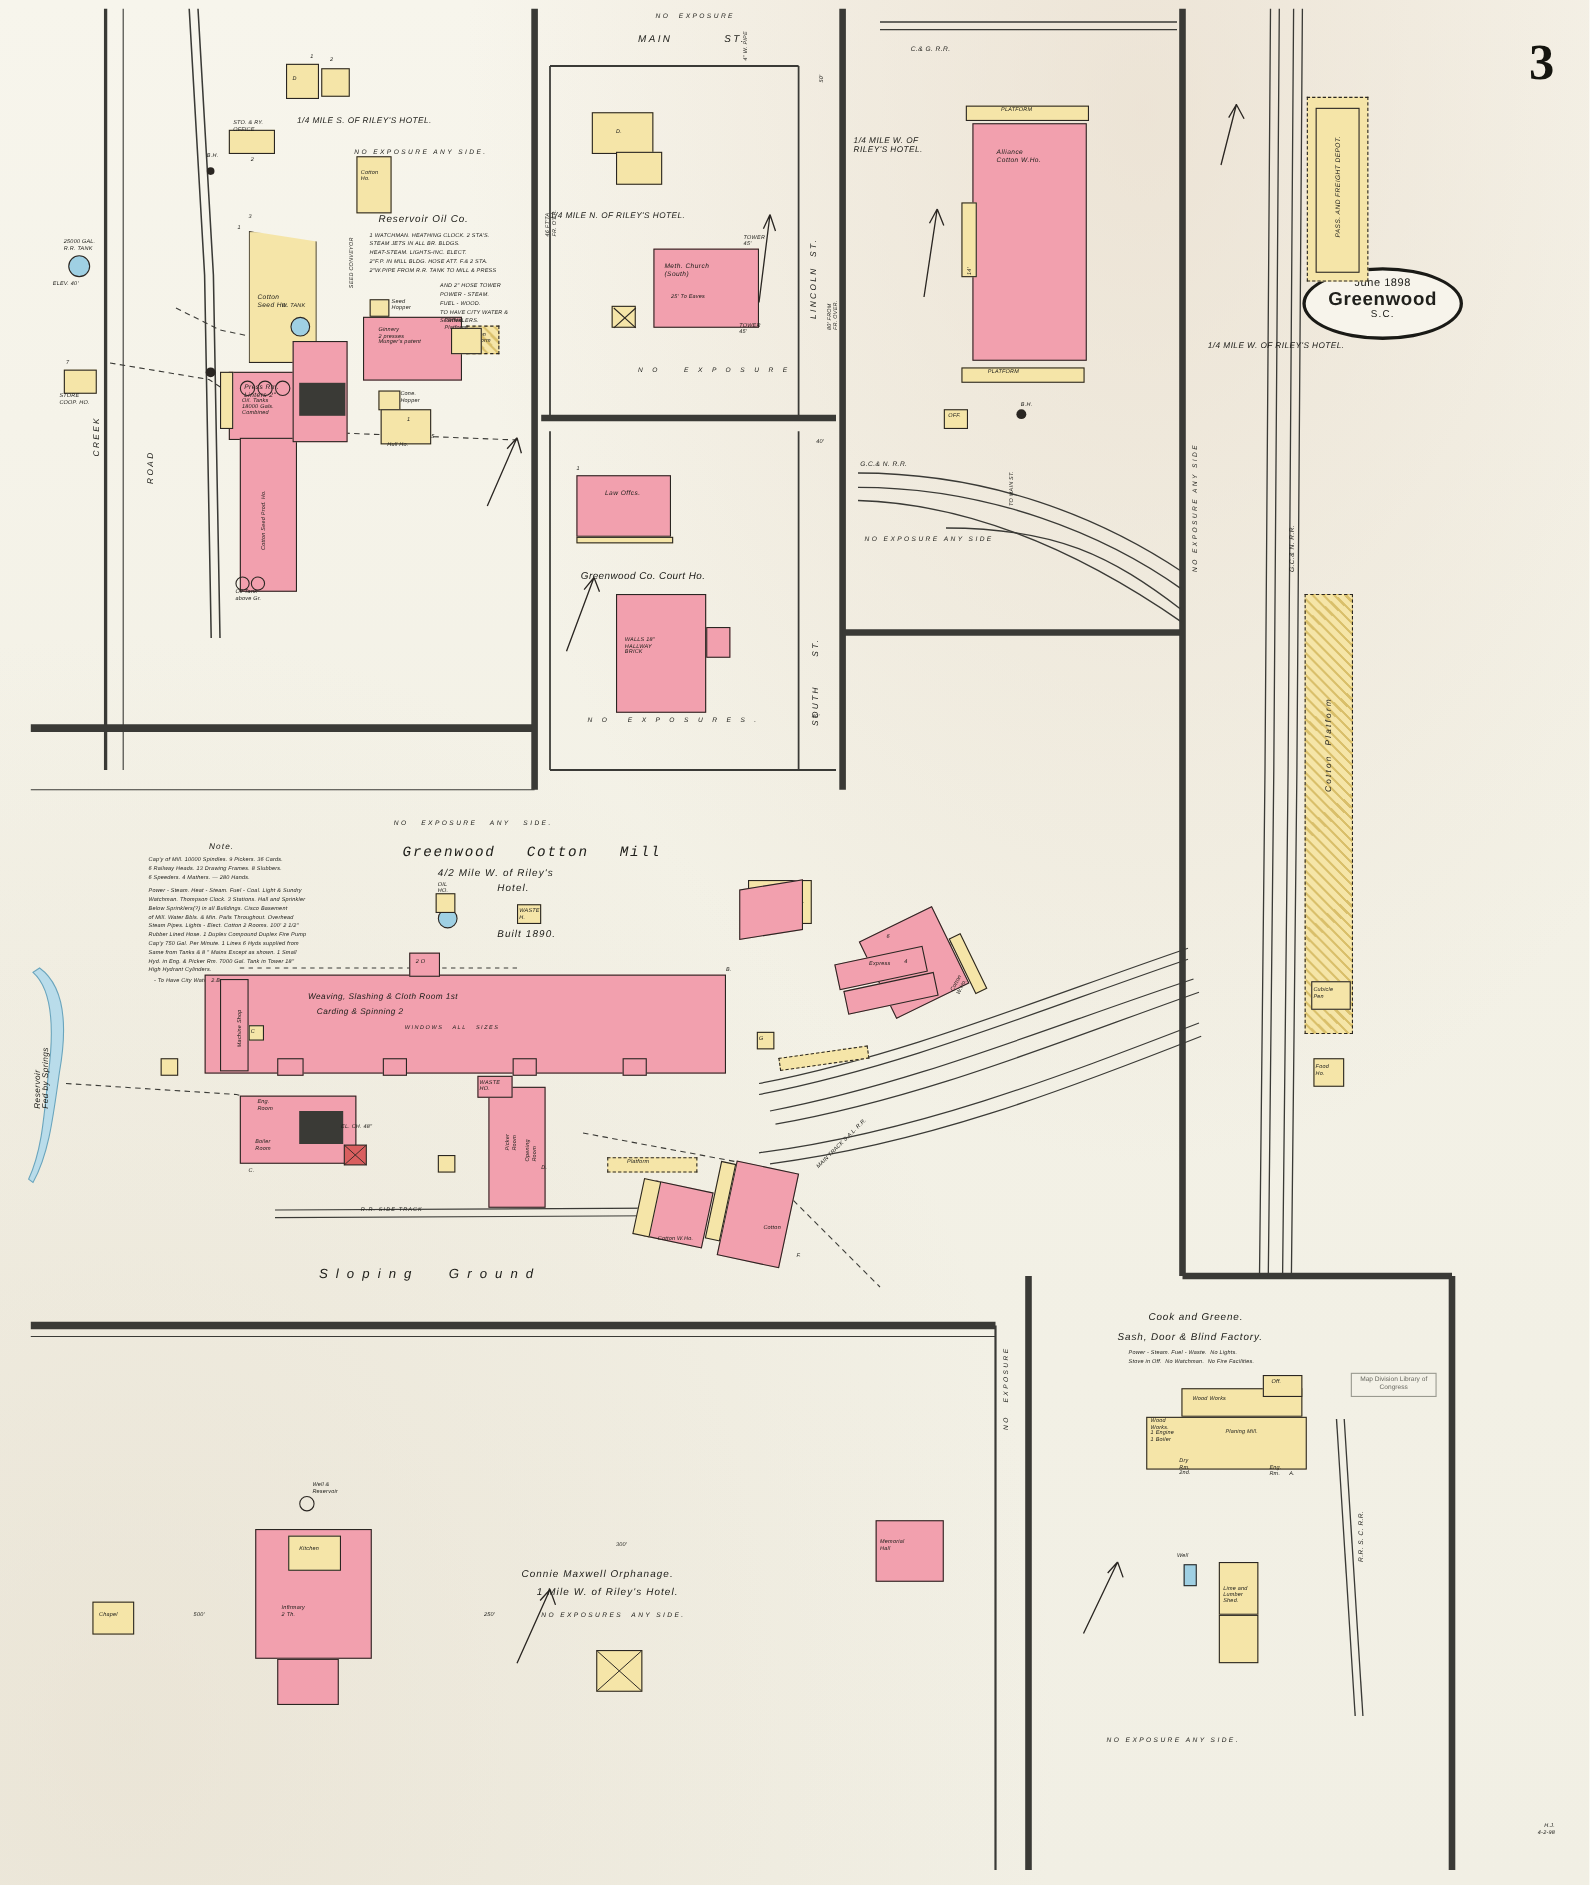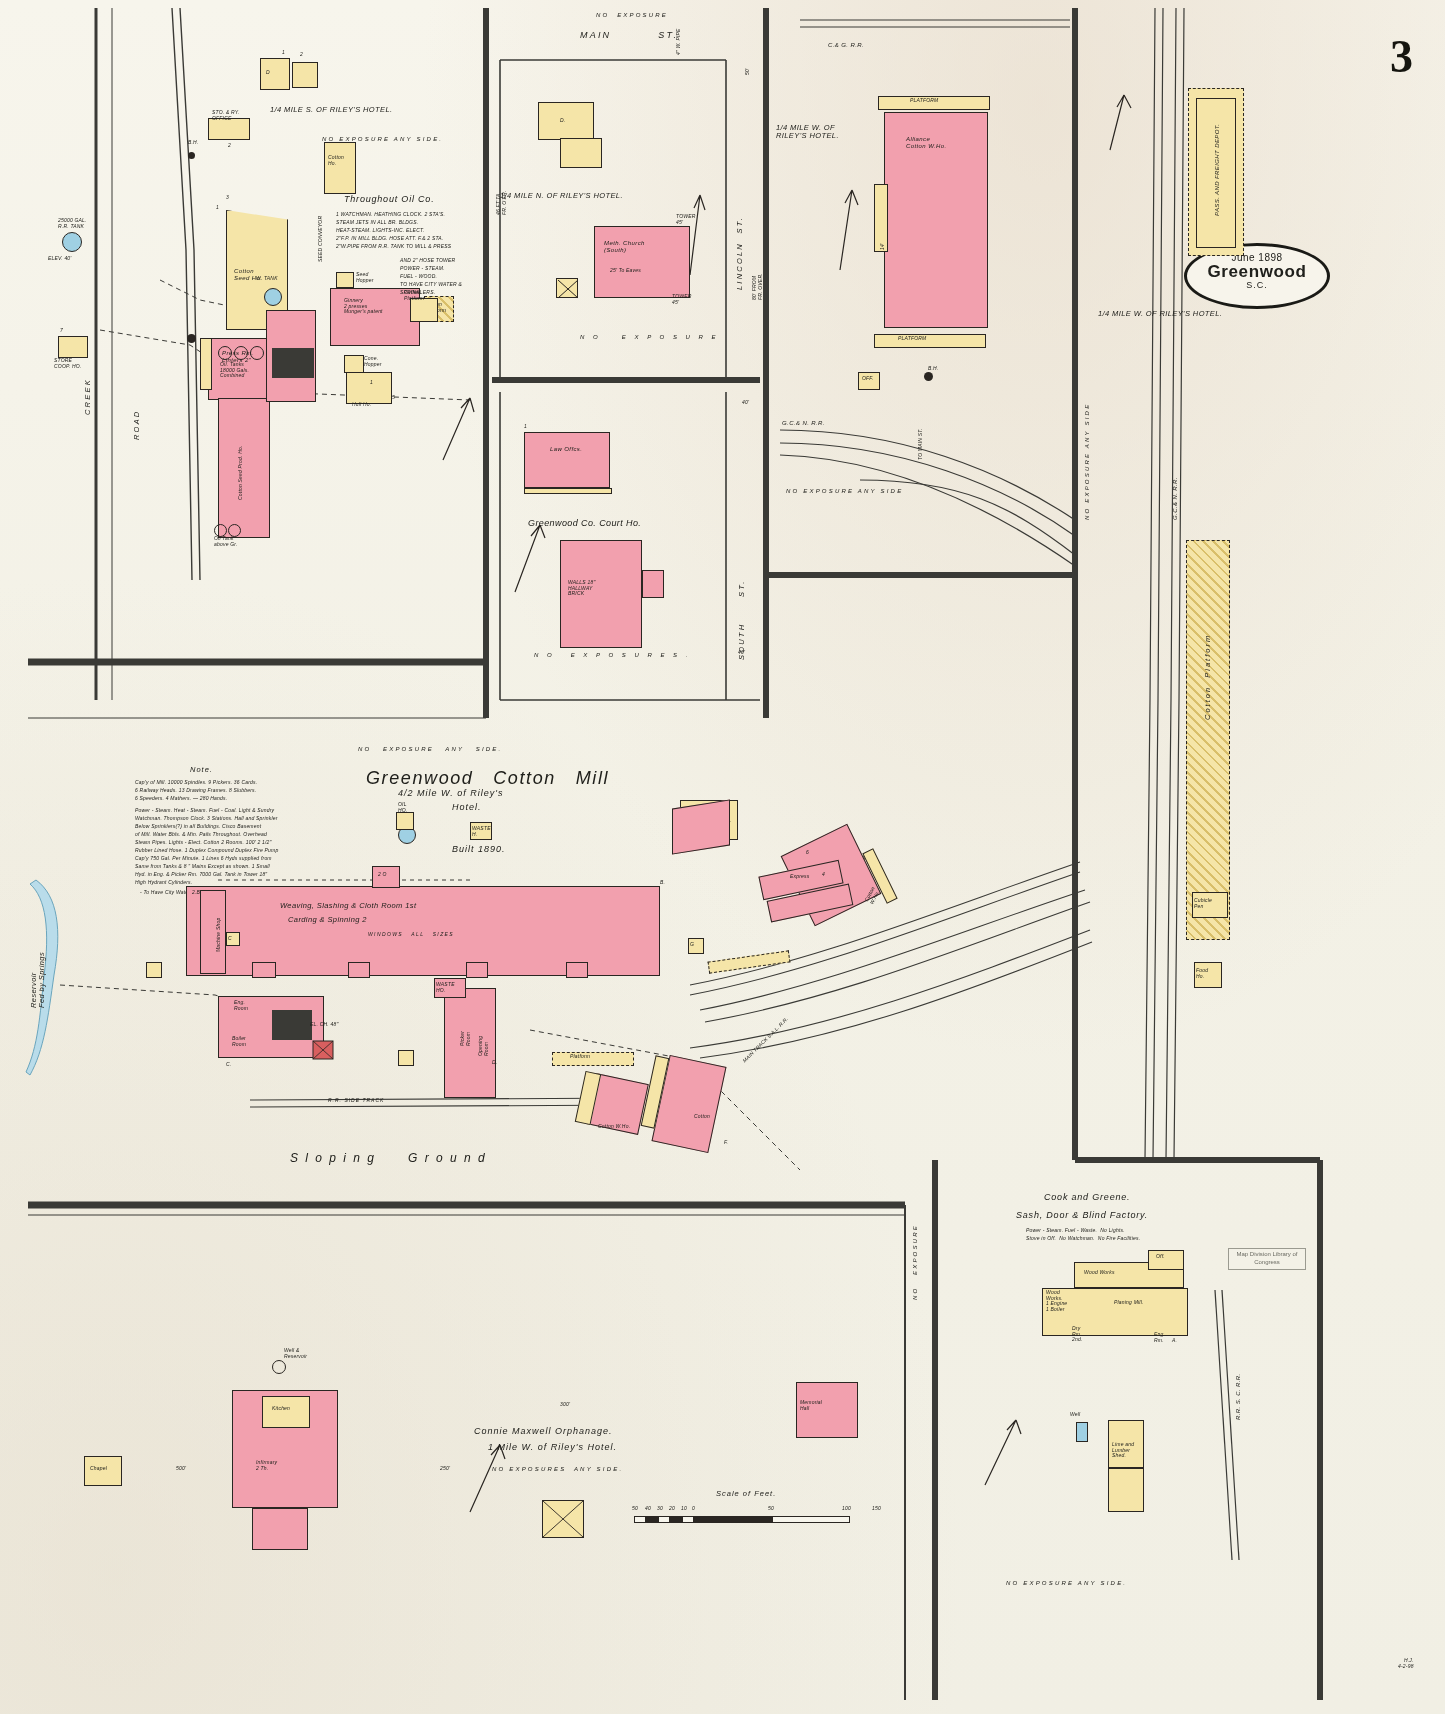--- a/index.html
+++ b/index.html
@@ -19,21 +19,21 @@
     pointer-events:none;
   }
   .lbl{position:absolute;white-space:pre;color:#20201c;
        font-family:"Liberation Sans",sans-serif;font-style:italic;
        letter-spacing:.4px;line-height:1.12;}
   .tiny{font-size:5px;letter-spacing:.2px;}
   .xsm{font-size:6px;}
   .sm{font-size:7.5px;}
   .md{font-size:9px;}
   .lg{font-size:12px;}
-  .hdg{font-size:18px;letter-spacing:1.6px;}
+  .hdg{font-size:13px;letter-spacing:1.6px;font-family:Liberation Mono, monospace;}
   .sp{letter-spacing:2.2px;}
   .sp3{letter-spacing:3.5px;}
   .rot90{transform:rotate(-90deg);transform-origin:0 0;}
   .rot-45{transform:rotate(-45deg);transform-origin:0 0;}
   .rot-60{transform:rotate(-62deg);transform-origin:0 0;}
   .bldg-pink{position:absolute;background:#f2a0ae;border:1.4px solid #2a2622;box-sizing:border-box;}
   .bldg-yel{position:absolute;background:#f5e5a8;border:1.2px solid #2a2622;box-sizing:border-box;}
   .bldg-yel-d{position:absolute;background:#f5e5a8;border:1.2px dashed #2a2622;box-sizing:border-box;}
   .hair{position:absolute;background:#2a2622;}
   .title-ellipse{
@@ -248,21 +248,21 @@
 Hopper</div>
   <div class="bldg-yel" style="left:336px;top:272px;width:18px;height:16px;"></div>
   <div class="lbl tiny" style="left:356px;top:272px;">Seed
 Hopper</div>
 
   <div class="bldg-yel" style="left:346px;top:372px;width:46px;height:32px;"></div>
   <div class="lbl tiny" style="left:352px;top:402px;">Hull Ho.</div>
   <div class="lbl tiny" style="left:392px;top:395px;">5</div>
   <div class="lbl tiny" style="left:370px;top:380px;">1</div>
 
-  <div class="lbl md" style="left:344px;top:194px;letter-spacing:.8px;">Throughout Oil Co.</div>
+  <div class="lbl md" style="left:344px;top:194px;letter-spacing:.8px;">Reservoir Oil Co.</div>
   <div class="lbl tiny" style="left:336px;top:212px;">1 WATCHMAN. HEATHING CLOCK. 2 STA'S.</div>
   <div class="lbl tiny" style="left:336px;top:220px;">STEAM JETS IN ALL BR. BLDGS.</div>
   <div class="lbl tiny" style="left:336px;top:228px;">HEAT-STEAM. LIGHTS-INC. ELECT.</div>
   <div class="lbl tiny" style="left:336px;top:236px;">2"F.P. IN MILL BLDG. HOSE ATT. F.&amp; 2 STA.</div>
   <div class="lbl tiny" style="left:336px;top:244px;">2"W.PIPE FROM R.R. TANK TO MILL &amp; PRESS</div>
   <div class="lbl tiny" style="left:400px;top:258px;">AND 2" HOSE TOWER</div>
   <div class="lbl tiny" style="left:400px;top:266px;">POWER - STEAM.</div>
   <div class="lbl tiny" style="left:400px;top:274px;">FUEL - WOOD.</div>
   <div class="lbl tiny" style="left:400px;top:282px;">TO HAVE CITY WATER &amp;</div>
   <div class="lbl tiny" style="left:400px;top:290px;">SPRINKLERS.</div>
@@ -488,35 +488,16 @@
   <div class="bldg-yel" style="left:1108px;top:1468px;width:36px;height:44px;"></div>
   <div class="lbl tiny" style="left:1112px;top:1442px;">Lime and
 Lumber
 Shed.</div>
   <div class="hair" style="left:1076px;top:1422px;width:10px;height:18px;background:#9fd0e3;border:1px solid #2a2622;"></div>
   <div class="lbl tiny" style="left:1070px;top:1412px;">Well</div>
 
   <div class="stamp" style="left:1228px;top:1248px;width:70px;text-align:center;">Map Division
 Library of Congress</div>
 
-  <div class="scalebar" style="left:628px;top:1490px;width:250px;height:60px;">
-    <div class="lbl sm" style="left:88px;top:0px;letter-spacing:1px;">Scale of Feet.</div>
-    <div class="barw" style="left:6px;top:26px;width:12px;"></div>
-    <div class="bar" style="left:18px;top:26px;width:12px;"></div>
-    <div class="barw" style="left:30px;top:26px;width:12px;"></div>
-    <div class="bar" style="left:42px;top:26px;width:12px;"></div>
-    <div class="barw" style="left:54px;top:26px;width:12px;"></div>
-    <div class="bar" style="left:66px;top:26px;width:78px;"></div>
-    <div class="barw" style="left:144px;top:26px;width:78px;border:1px solid #2a2622;"></div>
-    <div class="lbl tiny" style="left:4px;top:16px;">50</div>
-    <div class="lbl tiny" style="left:17px;top:16px;">40</div>
-    <div class="lbl tiny" style="left:29px;top:16px;">30</div>
-    <div class="lbl tiny" style="left:41px;top:16px;">20</div>
-    <div class="lbl tiny" style="left:53px;top:16px;">10</div>
-    <div class="lbl tiny" style="left:64px;top:16px;">0</div>
-    <div class="lbl tiny" style="left:140px;top:16px;">50</div>
-    <div class="lbl tiny" style="left:214px;top:16px;">100</div>
-    <div class="lbl tiny" style="left:244px;top:16px;">150</div>
-  </div>
 
   <div class="lbl tiny" style="left:1398px;top:1658px;text-align:right;">H.J.
 4-2-98</div>
 </div>
 
 </body></html>

